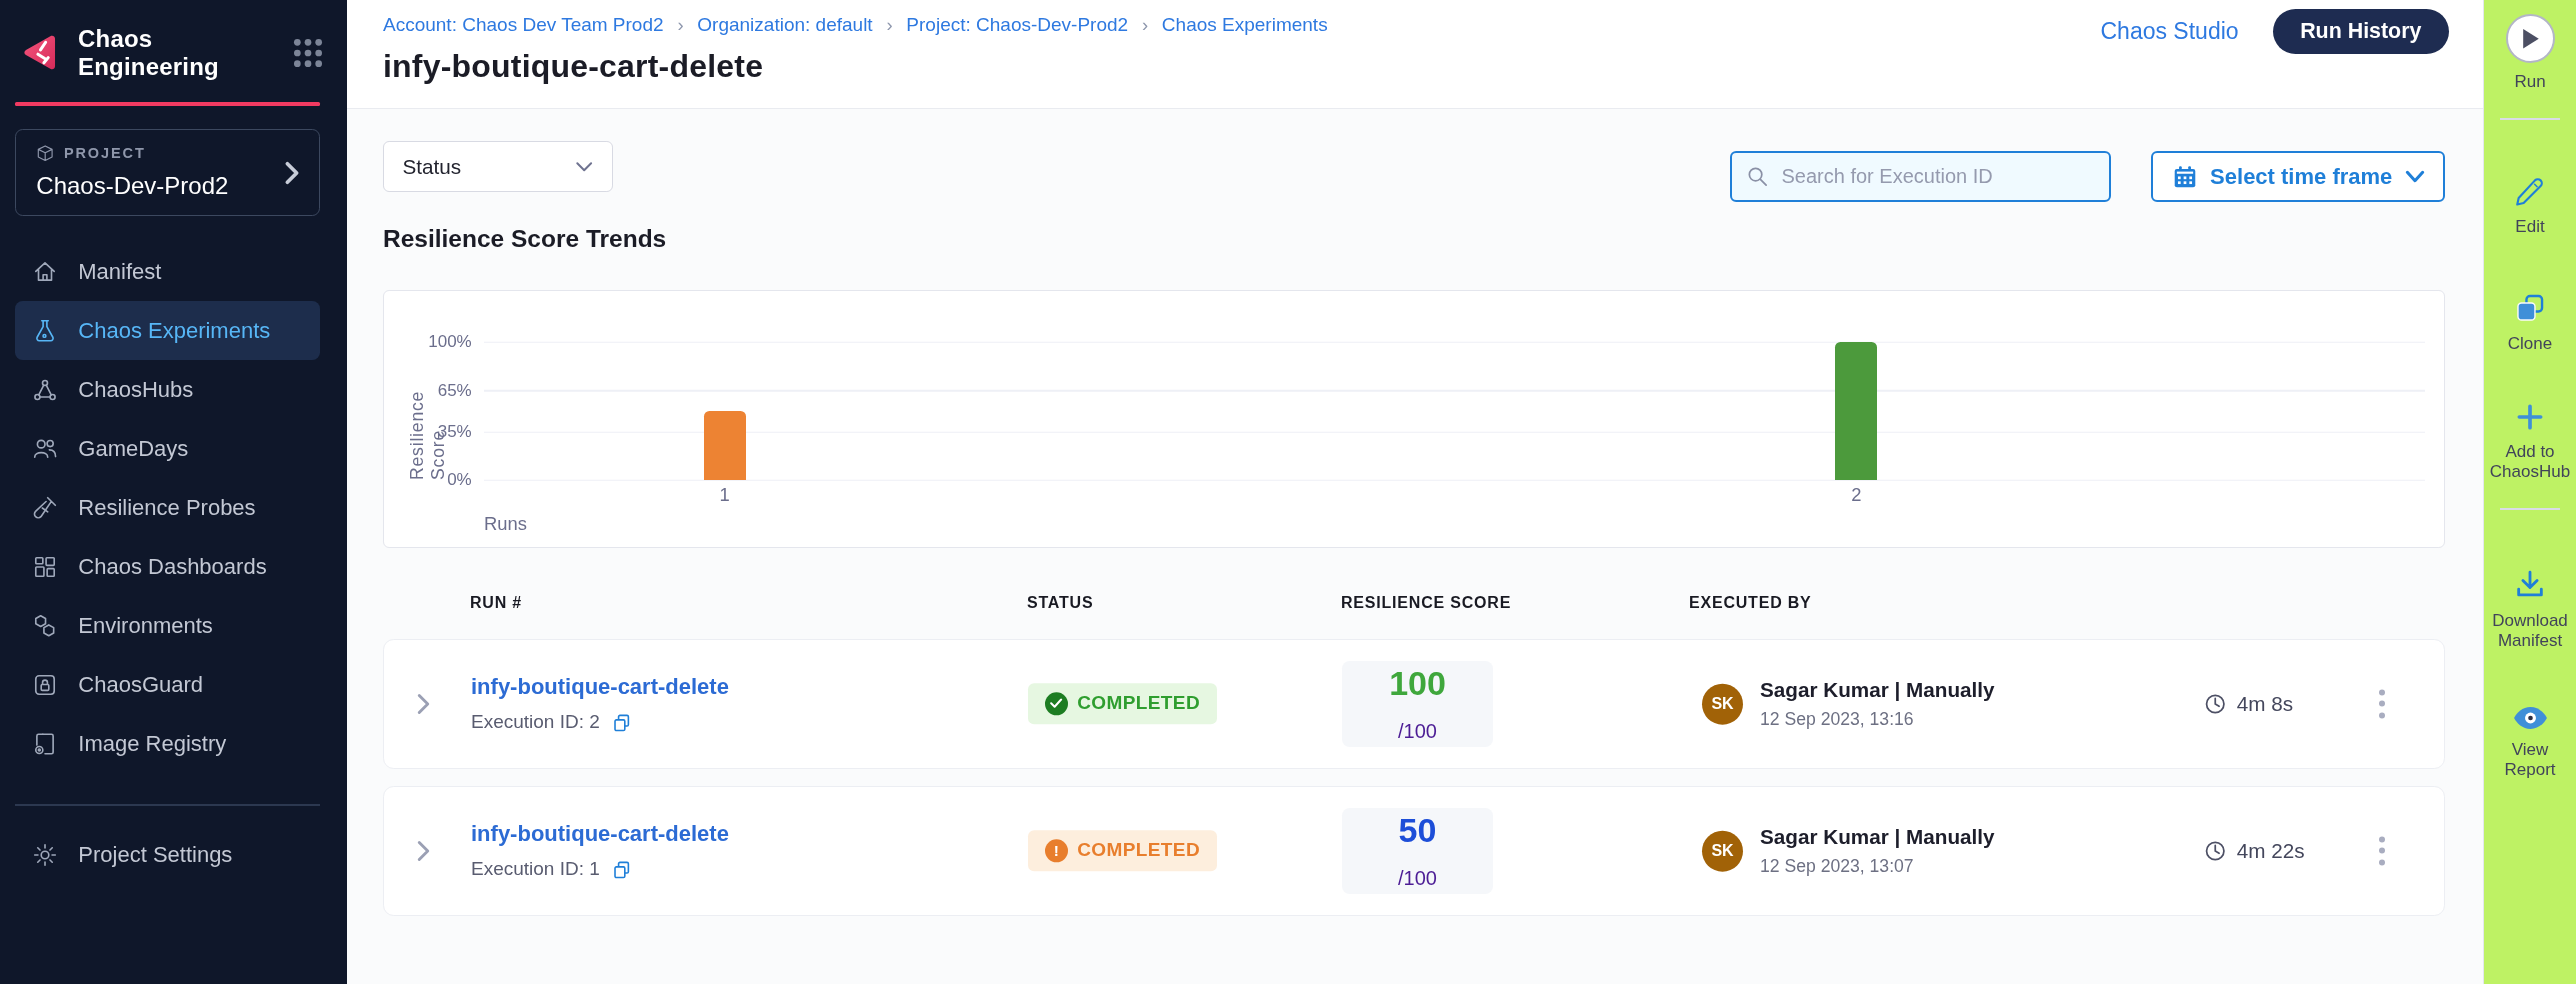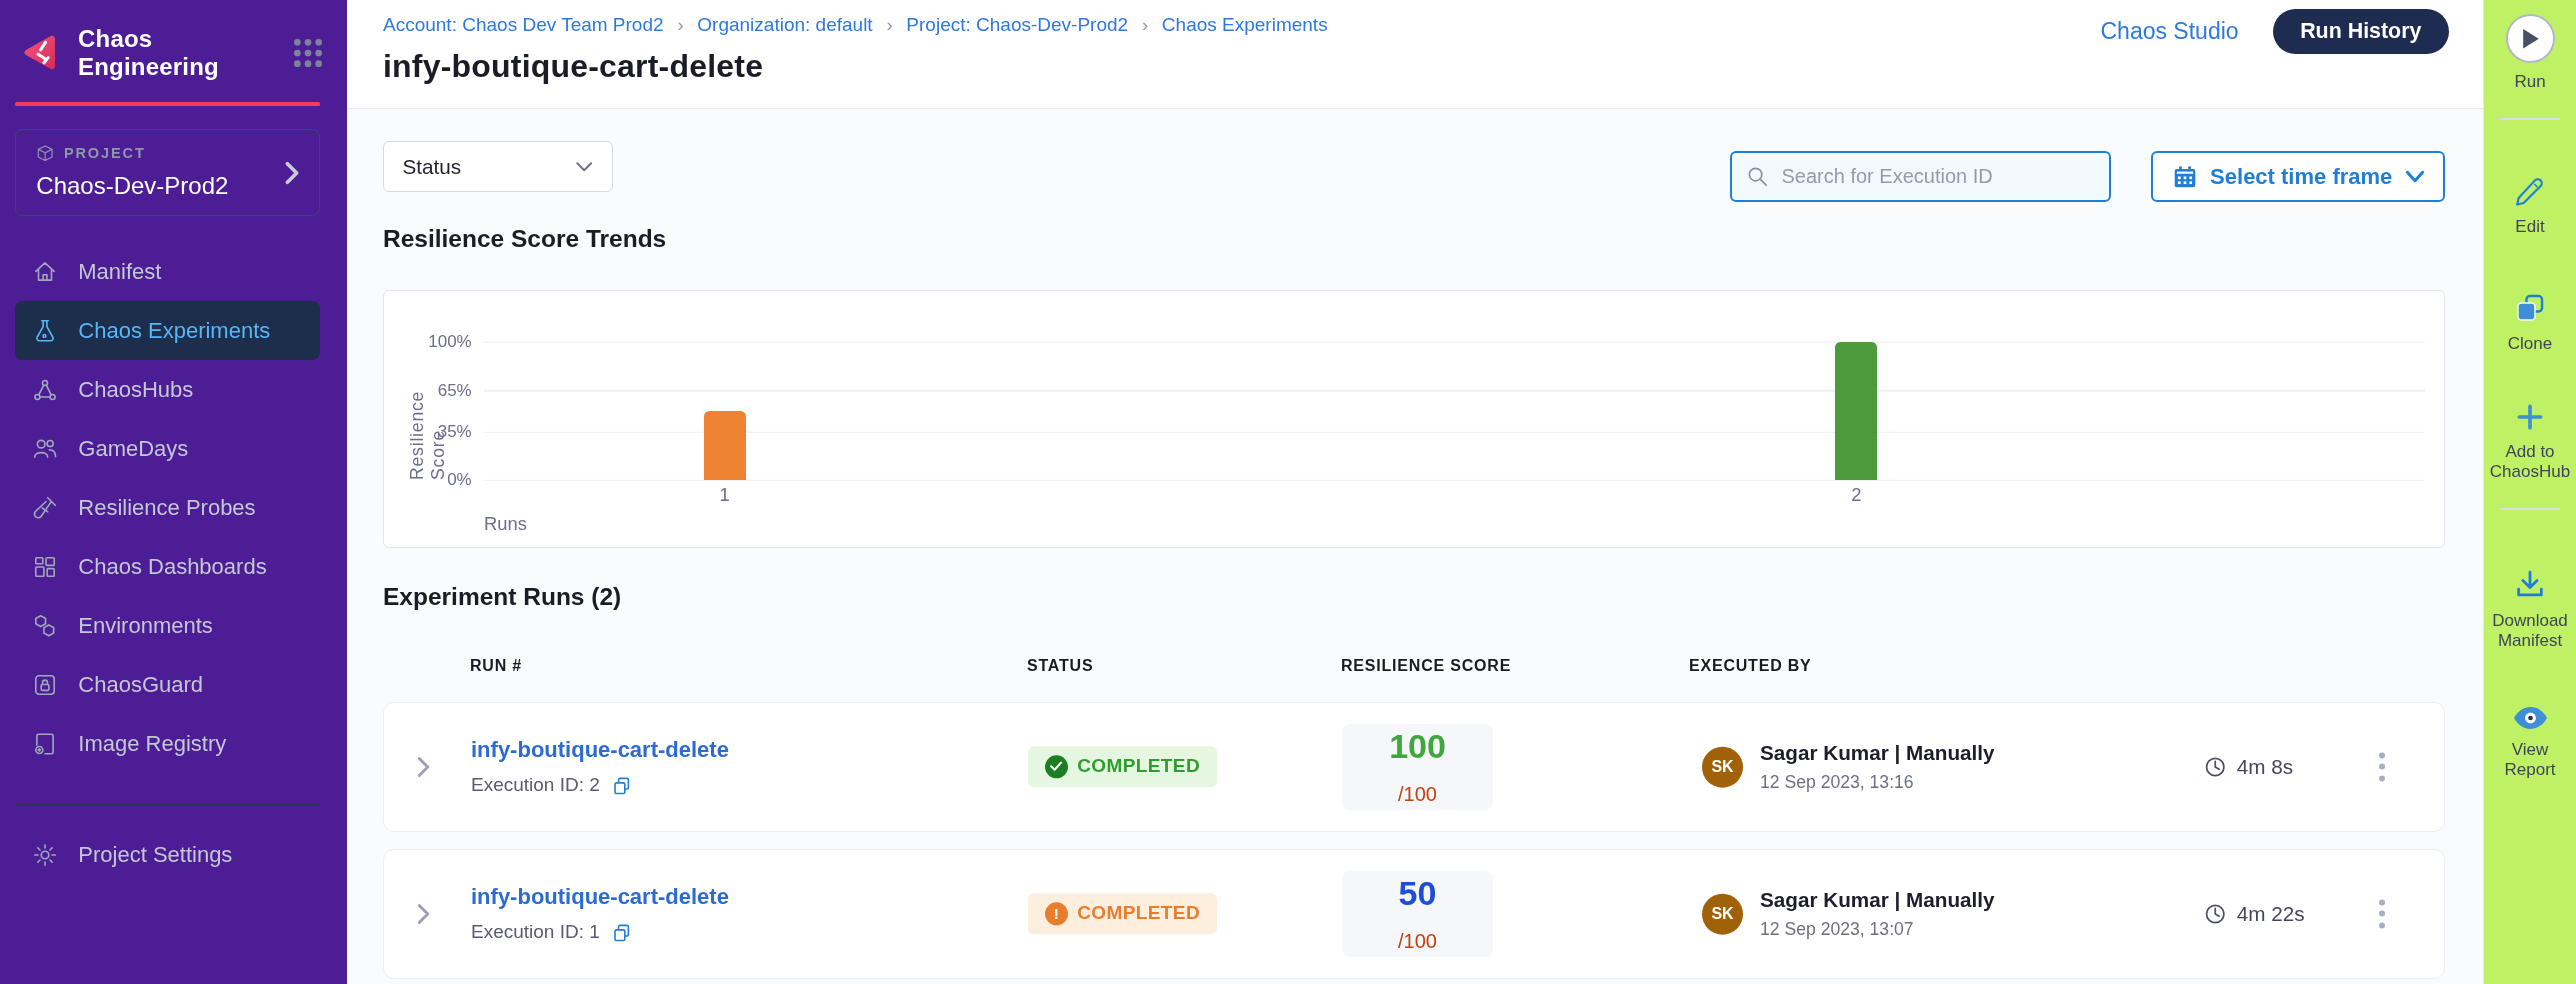--- a/index.html
+++ b/index.html
@@ -4,21 +4,21 @@
 <style>
   * { margin:0; padding:0; box-sizing:border-box; }
   html,body { width:2576px; height:985px; }
   body {
     font-family:"Liberation Sans","DejaVu Sans",sans-serif;
     background:#fafbfc; color:#1b1c26; overflow:hidden; position:relative;
   }
   svg { display:block; }
 
   
-  .sidebar { position:absolute; left:0; top:0; width:347px; height:100%; background:#4c1d95; z-index:5; }
+  .sidebar { position:absolute; left:0; top:0; width:347px; height:100%; background:#0f172a; z-index:5; }
   .logo-row { display:flex; align-items:center; gap:17px; padding:24.5px 23px 0 20px; }
   .logo-mark { width:41px; height:41px; flex:0 0 auto; }
   .logo-text { color:#fff; font-size:24px; font-weight:bold; flex:1; letter-spacing:0.2px; }
   .grid-icon { width:32px; height:32px; flex:0 0 auto; cursor:pointer; }
   .brand-underline { height:4.6px; background:#f13a61; margin:21.4px 27px 0 15.3px; border-radius:1.5px; }
 
   .project-card { margin:23px 27px 0 15.3px; border:1.5px solid #3c485f; border-radius:7.7px; padding:13.8px 20px 15.3px; position:relative; cursor:pointer; }
   .project-label-row { display:flex; align-items:center; gap:9.2px; color:#8f97ab; font-size:14.5px; font-weight:bold; letter-spacing:1.9px; }
   .project-name { color:#fff; font-size:24px; margin-top:9.2px; font-weight:400; }
   .project-chevron { position:absolute; right:17px; top:50%; transform:translateY(-50%); }
@@ -96,21 +96,21 @@
   .status-pill[data-variant="success"] { background:#e6f7e1; color:#2f9e2f; }
   .status-pill[data-variant="warning"] { background:#fdeedd; color:#e87e2d; }
   .pill-ico { width:23px; height:23px; border-radius:50%; display:flex; align-items:center; justify-content:center; flex:0 0 auto; }
   .status-pill[data-variant="success"] .pill-ico { background:#1d7d22; }
   .status-pill[data-variant="warning"] .pill-ico { background:#e87e2d; }
 
   .score-box { left:958px; width:151px; height:86px; background:#f5f7fa; border-radius:7.7px; display:flex; align-items:center; justify-content:center; gap:6.1px;flex-direction:column; }
   .score-num { font-size:34px; font-weight:bold; }
   .score-box[data-variant="success"] .score-num { color:#3fa73c; }
   .score-box[data-variant="warning"] .score-num { color:#1d4ed8; }
-  .score-suffix { font-size:20px; color:#c2410c; margin-top:10.7px; }
+  .score-suffix { font-size:20px; color:#4c1d95; margin-top:10.7px; }
 
   .exec-block { left:1318px; display:flex; align-items:center; gap:17px; }
   .avatar { width:41px; height:41px; border-radius:50%; background:#a16207; color:#fff; font-size:16px; font-weight:bold; display:flex; align-items:center; justify-content:center; flex:0 0 auto; }
   .exec-by { font-size:20.7px; font-weight:bold; color:#1d1e2b; }
   .exec-on { font-size:17.6px; color:#6d7083; margin-top:7.7px; }
 
   .duration { left:1819px; display:flex; align-items:center; gap:9.2px; color:#44475c; font-size:20.7px; }
   .kebab { left:1989px; display:flex; flex-direction:column; gap:5.4px; cursor:pointer; padding:6.1px; }
   .kebab i { width:6.1px; height:6.1px; border-radius:50%; background:#a9adc0; }
 </style>
@@ -377,21 +377,20 @@
           <div class="bar" style="left: 70.7%; height: 100%; background: rgb(76, 154, 60);"></div>
         </div>
     </div>
     <div class="chart-xticks">
         <div class="xtick" style="left: 12.4%;">1</div>
         <div class="xtick" style="left: 70.7%;">2</div>
       </div>
     <div class="x-axis-title">Runs</div>
   </div>
 
-  <div class="section-title runs-title">Experiment Runs (2)</div>
 
   <div class="runs-table">
     <div class="table-head">
       <span class="th th-run">RUN #</span>
       <span class="th th-status">STATUS</span>
       <span class="th th-score">RESILIENCE SCORE</span>
       <span class="th th-exec">EXECUTED BY</span>
     </div>
 
     <div class="run-row">

